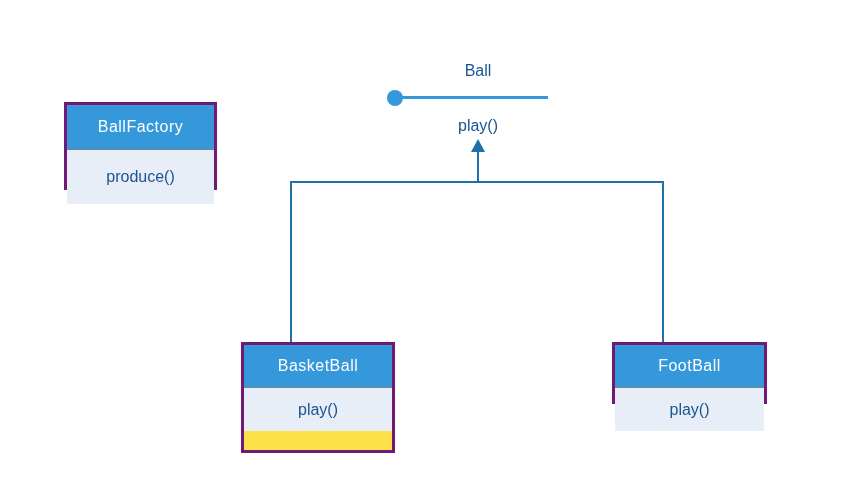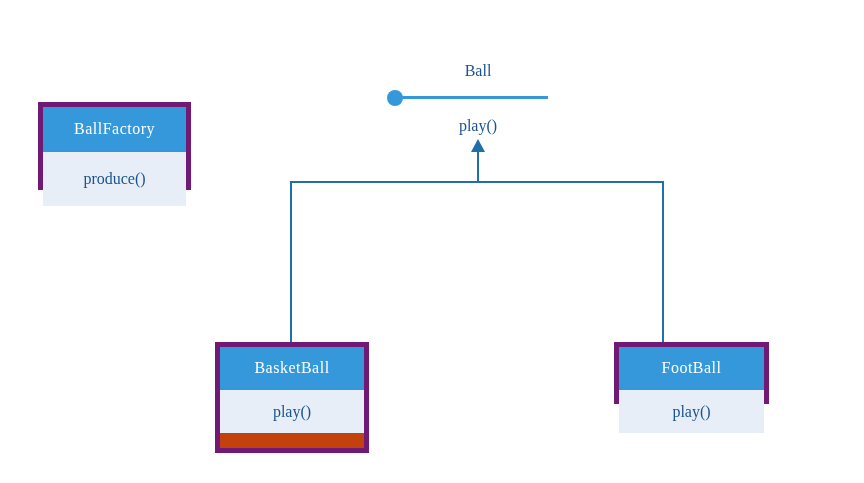--- a/index.html
+++ b/index.html
@@ -6,29 +6,30 @@
     margin: 0;
     padding: 0;
     background: #ffffff;
   }
   #canvas {
     position: relative;
     width: 864px;
     height: 483px;
     background: #ffffff;
     overflow: hidden;
-    font-family: Liberation Serif, serif;
+    font-family: Liberation Sans, sans-serif;
   }
 
   
   .uml-class {
     position: absolute;
     box-sizing: border-box;
-    border: 5px solid #701a75;
-    background: #c2410c;
+    border: 3px solid #701a75;
+    background: #fde047;
+    margin-left: 26px;
   }
   .uml-header {
     box-sizing: border-box;
     background: #3498db;
     color: #ffffff;
     text-align: center;
     font-size: 16px;
     line-height: 1;
     letter-spacing: 0.5px;
     display: flex;
@@ -50,21 +51,21 @@
 
   
   #box-ballfactory { left: 38px;  top: 102px; width: 153px; height: 88px; }
   #box-ballfactory .uml-header { height: 45px; }
   #box-ballfactory .uml-body   { height: 54px; }
 
   #box-basketball  { left: 215px; top: 342px; width: 154px; height: 111px; }
   #box-basketball .uml-header { height: 43px; }
   #box-basketball .uml-body   { height: 43px; }
 
-  #box-football    { left: 614px; top: 342px; width: 155px; height: 62px; }
+  #box-football    { left: 586px; top: 342px; width: 155px; height: 62px; }
   #box-football .uml-header { height: 43px; }
   #box-football .uml-body   { height: 43px; }
 
   
   #iface-ball { position: absolute; left: 370px; top: 55px; width: 200px; height: 60px; }
   .iface-label {
     position: absolute;
     left: 0; top: 8px;
     width: 200px;
     text-align: center;

